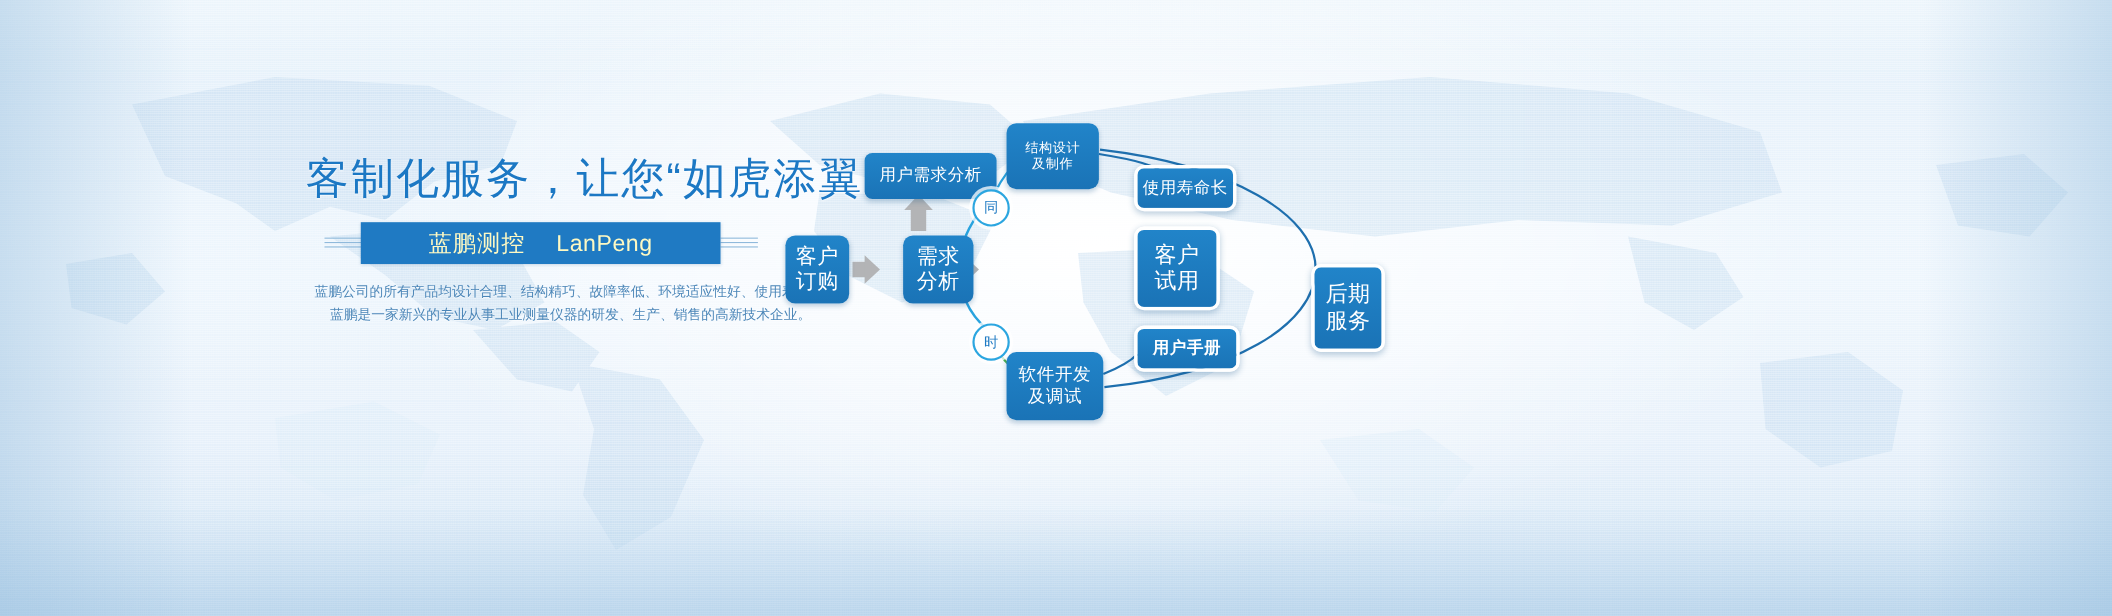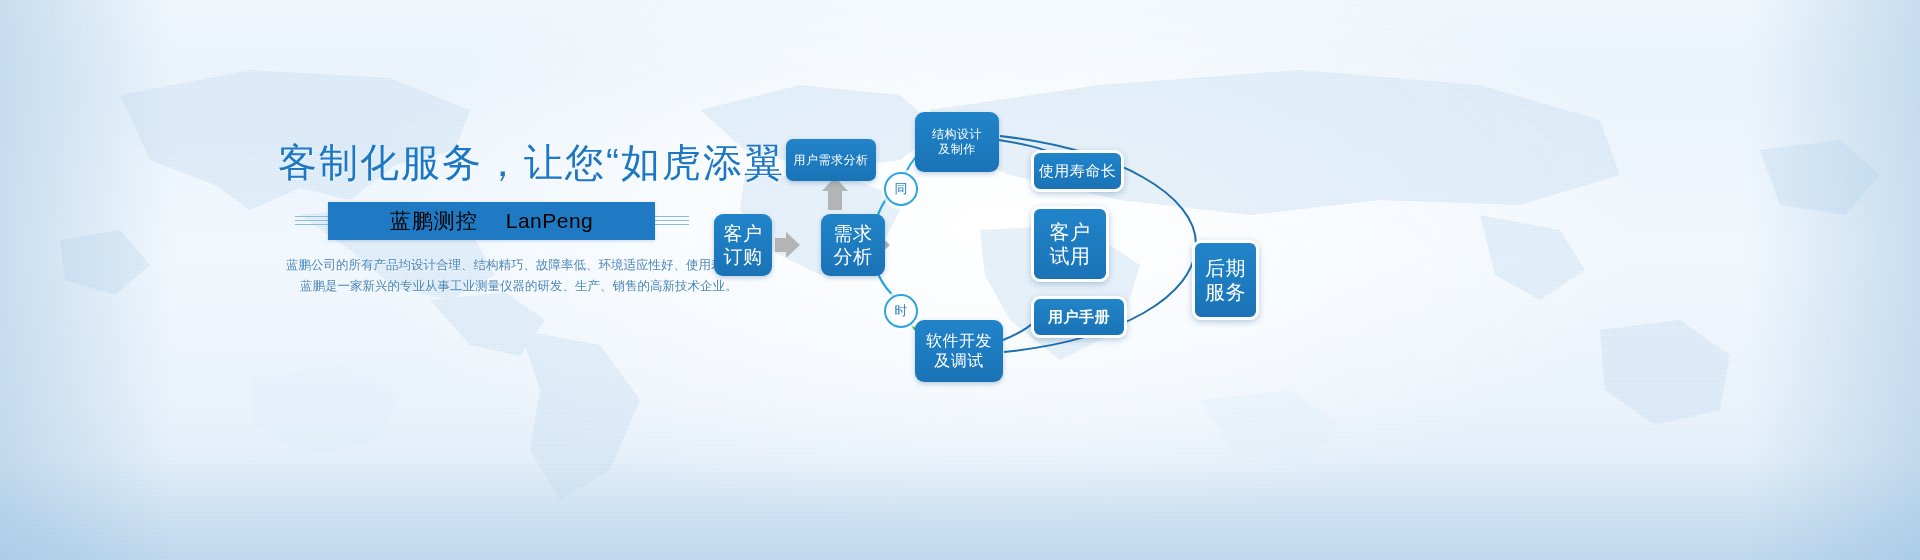--- a/index.html
+++ b/index.html
@@ -38,21 +38,21 @@
     font-size:39px;line-height:48px;letter-spacing:2px;
     color:#1c78c4;white-space:nowrap;font-weight:400;
     text-shadow:0 1px 2px rgba(255,255,255,.85);
   }
   #brandbar{
     left:328px;top:202px;width:327px;height:38px;
     background:#1f7ac3;display:flex;align-items:center;justify-content:center;
     box-shadow:0 1px 3px rgba(20,80,130,.20);
   }
   #brandbar .bt{
-    color:#000000;font-size:21px;letter-spacing:1px;white-space:nowrap;
+    color:#fef9c3;font-size:21px;letter-spacing:1px;white-space:nowrap;
   }
   #brandbar .bt .en{margin-left:28px;letter-spacing:.5px;}
   .dashline{height:8px;}
   .dashline i{display:block;height:1px;background:#8fb9db;margin-bottom:3px;}
   #dash-left{left:295px;top:216px;width:34px;}
   #dash-right{left:655px;top:216px;width:34px;}
   .finenote{
     color:#4b86b8;font-size:12.5px;line-height:21px;white-space:nowrap;
     text-shadow:0 1px 1px rgba(255,255,255,.8);
   }
@@ -63,21 +63,21 @@
   #flow{position:absolute;left:0;top:0;width:1920px;height:560px;z-index:6;}
   .fbox{
     position:absolute;box-sizing:border-box;
     background:linear-gradient(180deg,#2184c9 0%,#1a73b6 100%);
     color:#fff;border-radius:9px;
     display:flex;align-items:center;justify-content:center;text-align:center;
     box-shadow:0 2px 5px rgba(30,90,140,.28);
     line-height:1.22;letter-spacing:.5px;
   }
   .fbox.outline{border:3px solid #ffffff;box-shadow:0 2px 6px rgba(30,90,140,.30);}
-  .b-user-need{left:786px;top:139px;width:90px;height:42px;font-size:12px;border-radius:7px;}
+  .b-user-need{left:786px;top:139px;width:120px;height:42px;font-size:15px;border-radius:7px;}
   .b-order    {left:714px;top:214px;width:58px;height:62px;font-size:19px;}
   .b-demand   {left:821px;top:214px;width:64px;height:62px;font-size:19px;}
   .b-struct   {left:915px;top:112px;width:84px;height:60px;font-size:12px;}
   .b-soft     {left:915px;top:320px;width:88px;height:62px;font-size:16px;}
   .b-install  {left:1031px;top:150px;width:93px;height:42px;font-size:15px;}
   .b-trial    {left:1031px;top:206px;width:78px;height:76px;font-size:20px;}
   .b-manual   {left:1031px;top:296px;width:96px;height:42px;font-size:15px;font-weight:bold;}
   .b-after    {left:1192px;top:204px;width:67px;height:80px;font-size:20px;margin-top:36px;}
 
   .badge{

